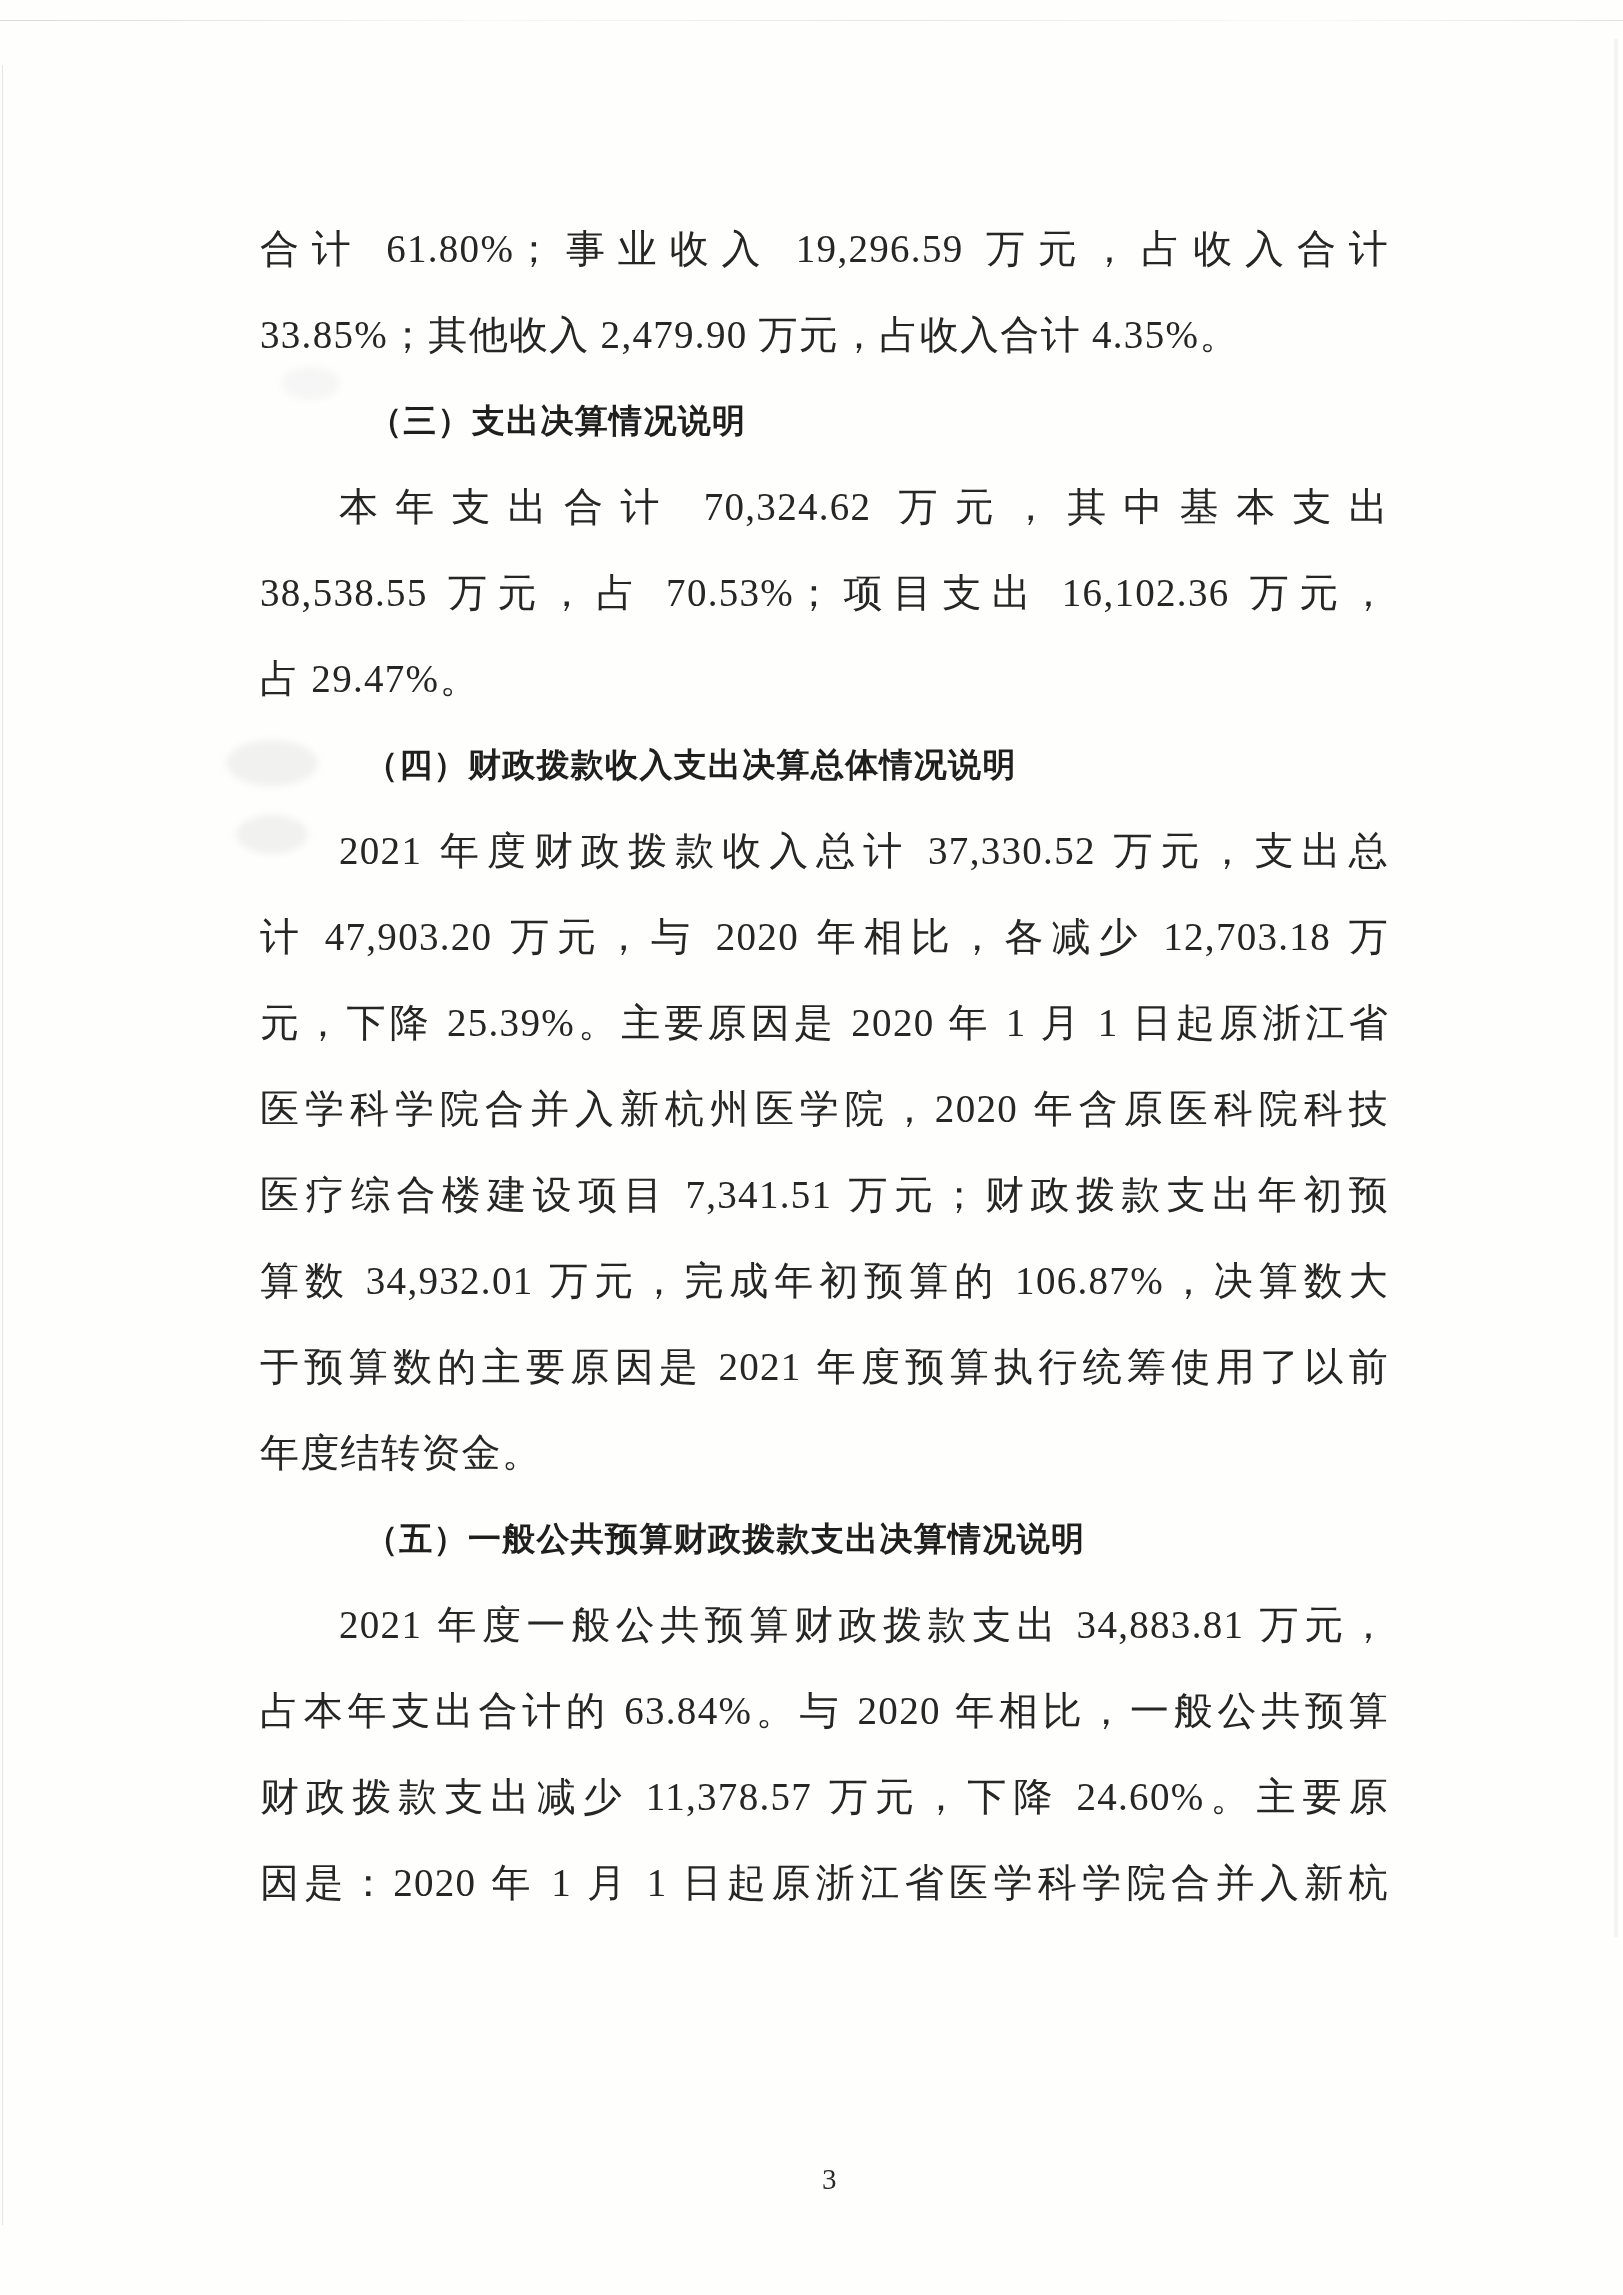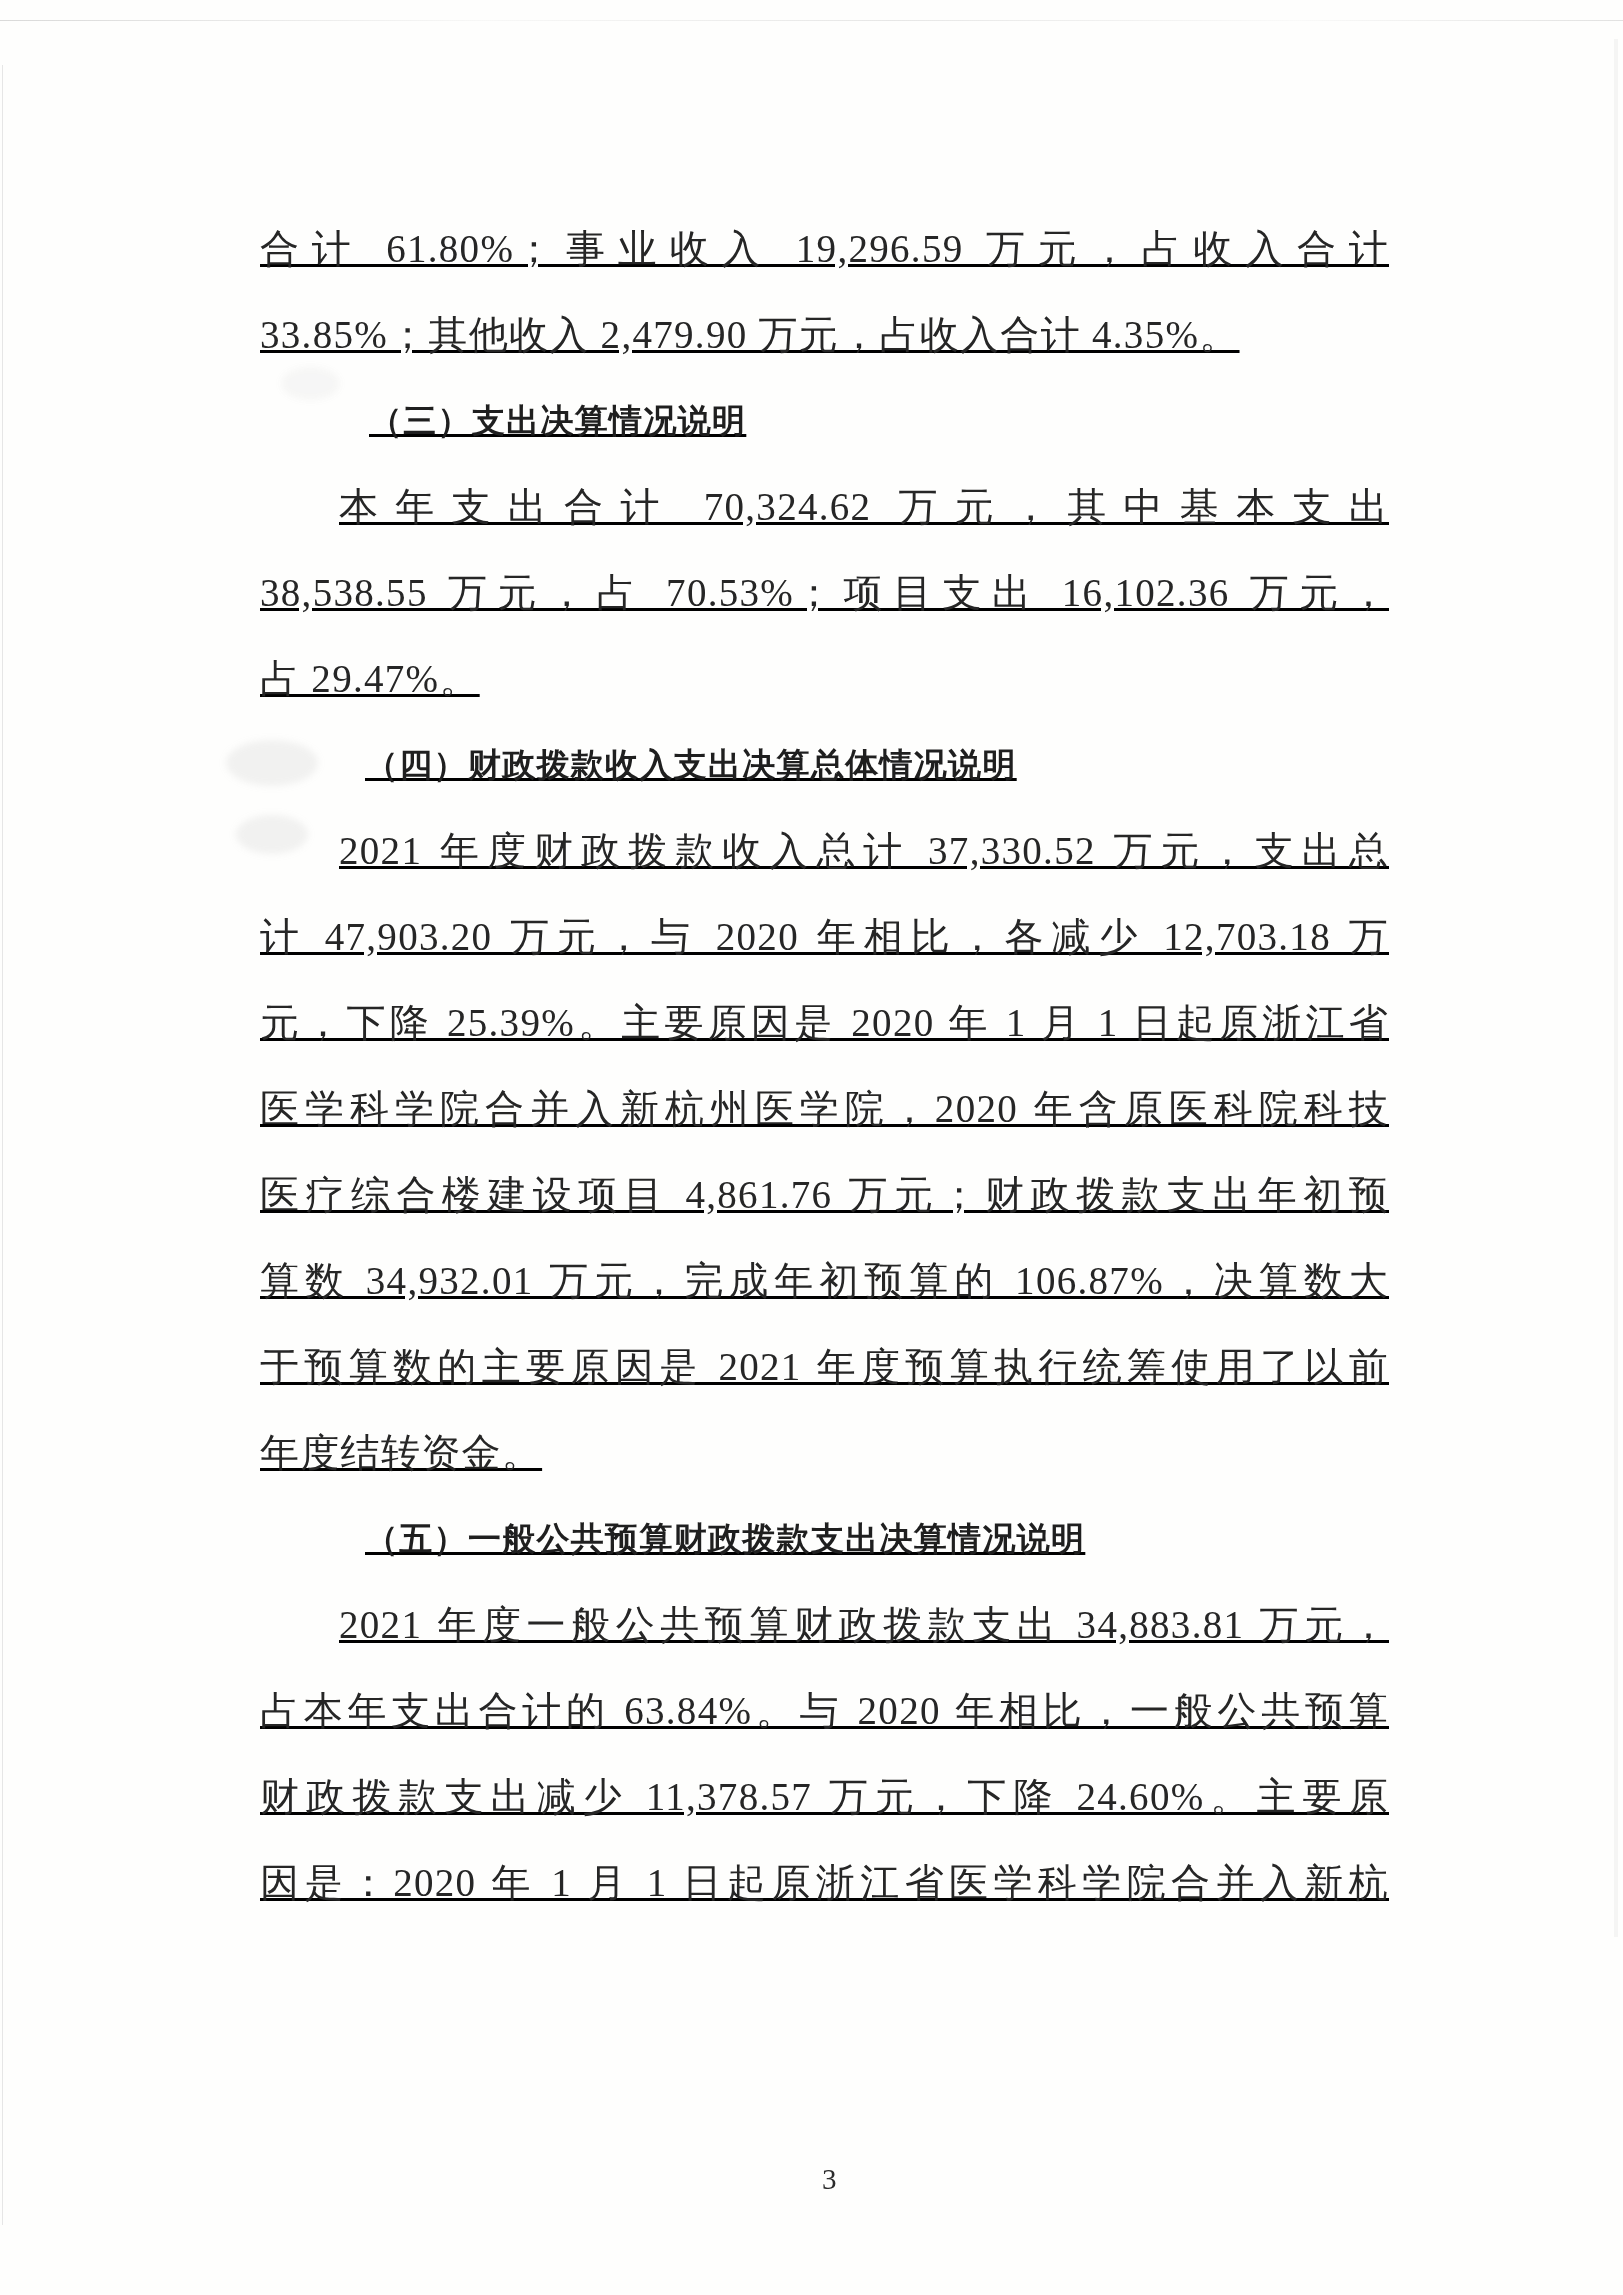--- a/index.html
+++ b/index.html
@@ -13,21 +13,20 @@
     height: 2295px;
     background: #fefefd;
     overflow: hidden;
     font-family: "Liberation Serif", "DejaVu Serif", serif;
   }
   .content {
     position: absolute;
     left: 260px;
     top: 206px;
     width: 1129px;
-    text-decoration: underline;
   }
   .line {
     font-size: 39px;
     line-height: 86px;
     letter-spacing: 1.3px;
     color: #262626;
     white-space: normal;
     text-align: left;
   }
   .line.just {
@@ -103,21 +102,21 @@
       <div class="line body">33.85%；其他收入 2,479.90 万元，占收入合计 4.35%。</div>
       <div class="line heading" style="text-indent: 109px;">（三）支出决算情况说明</div>
       <div class="line body just" style="text-indent: 79px;">本年支出合计 70,324.62 万元，其中基本支出</div>
       <div class="line body just">38,538.55 万元，占 70.53%；项目支出 16,102.36 万元，</div>
       <div class="line body">占 29.47%。</div>
       <div class="line heading" style="text-indent: 105px;">（四）财政拨款收入支出决算总体情况说明</div>
       <div class="line body just" style="text-indent: 79px;">2021 年度财政拨款收入总计 37,330.52 万元，支出总</div>
       <div class="line body just">计 47,903.20 万元，与 2020 年相比，各减少 12,703.18 万</div>
       <div class="line body just">元，下降 25.39%。主要原因是 2020 年 1 月 1 日起原浙江省</div>
       <div class="line body just">医学科学院合并入新杭州医学院，2020 年含原医科院科技</div>
-      <div class="line body just">医疗综合楼建设项目 4,861.76 万元；财政拨款支出年初预</div>
+      <div class="line body just">医疗综合楼建设项目 7,341.51 万元；财政拨款支出年初预</div>
       <div class="line body just">算数 34,932.01 万元，完成年初预算的 106.87%，决算数大</div>
       <div class="line body just">于预算数的主要原因是 2021 年度预算执行统筹使用了以前</div>
       <div class="line body">年度结转资金。</div>
       <div class="line heading" style="text-indent: 105px;">（五）一般公共预算财政拨款支出决算情况说明</div>
       <div class="line body just" style="text-indent: 79px;">2021 年度一般公共预算财政拨款支出 34,883.81 万元，</div>
       <div class="line body just">占本年支出合计的 63.84%。与 2020 年相比，一般公共预算</div>
       <div class="line body just">财政拨款支出减少 11,378.57 万元，下降 24.60%。主要原</div>
       <div class="line body just">因是：2020 年 1 月 1 日起原浙江省医学科学院合并入新杭</div>
     </div>
 

